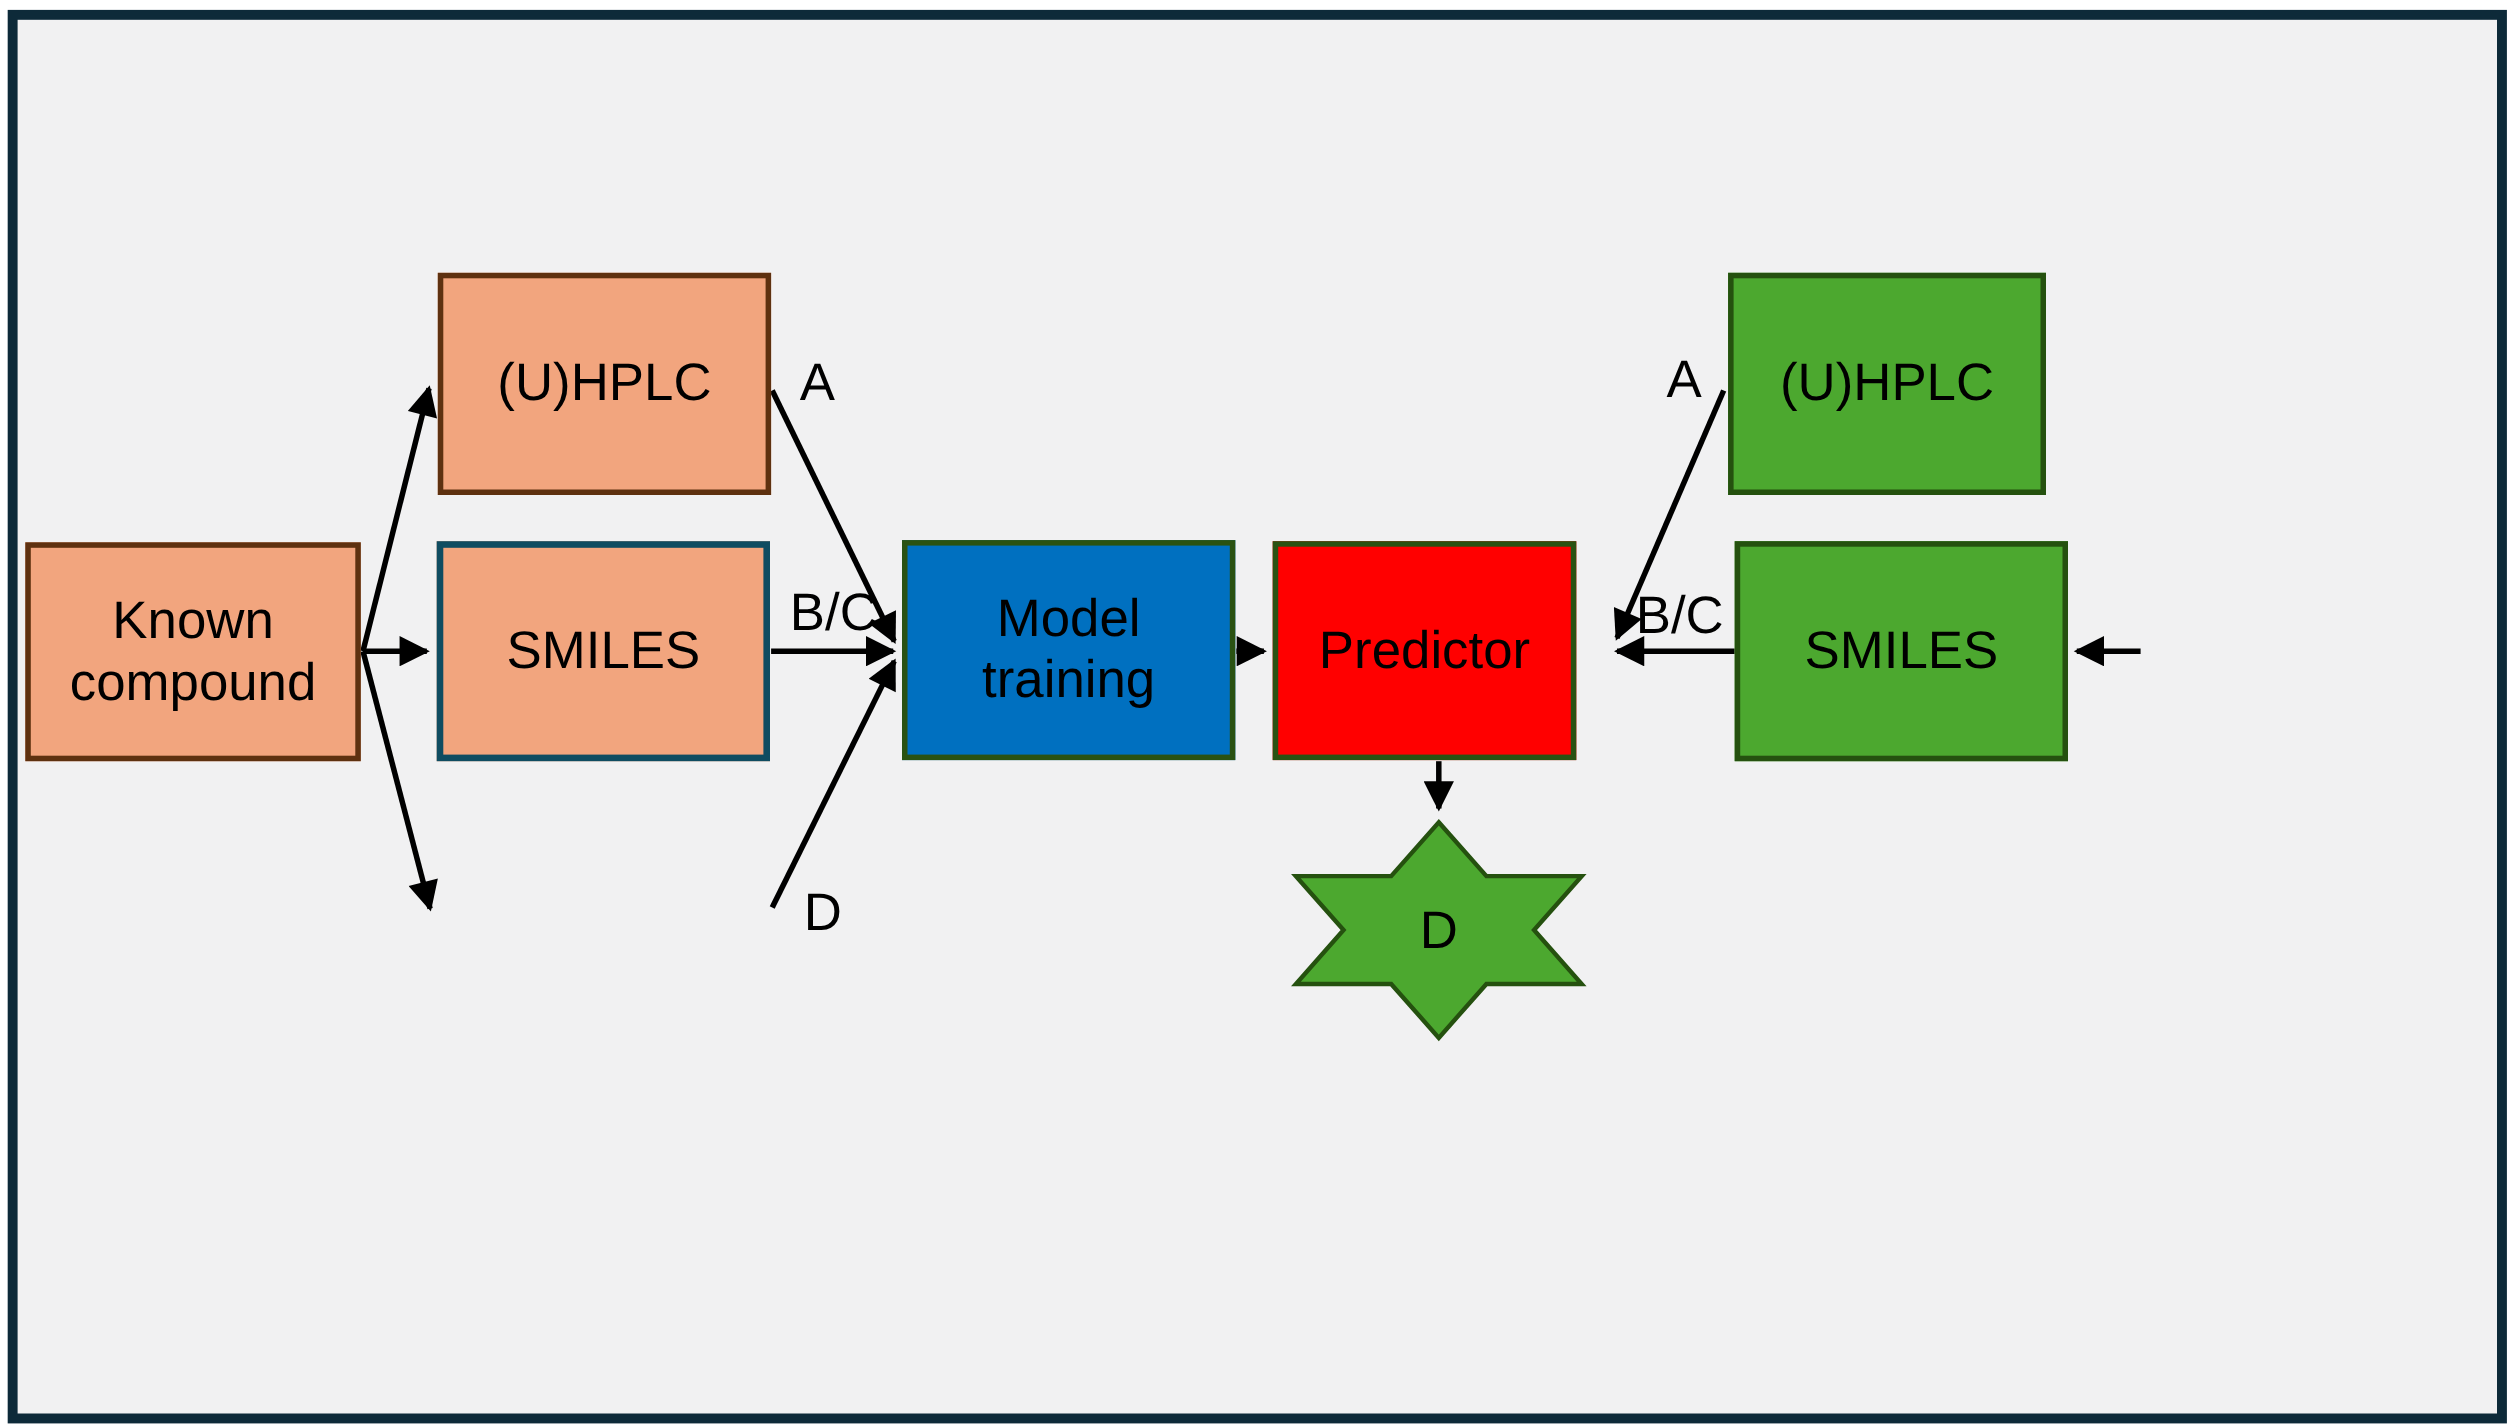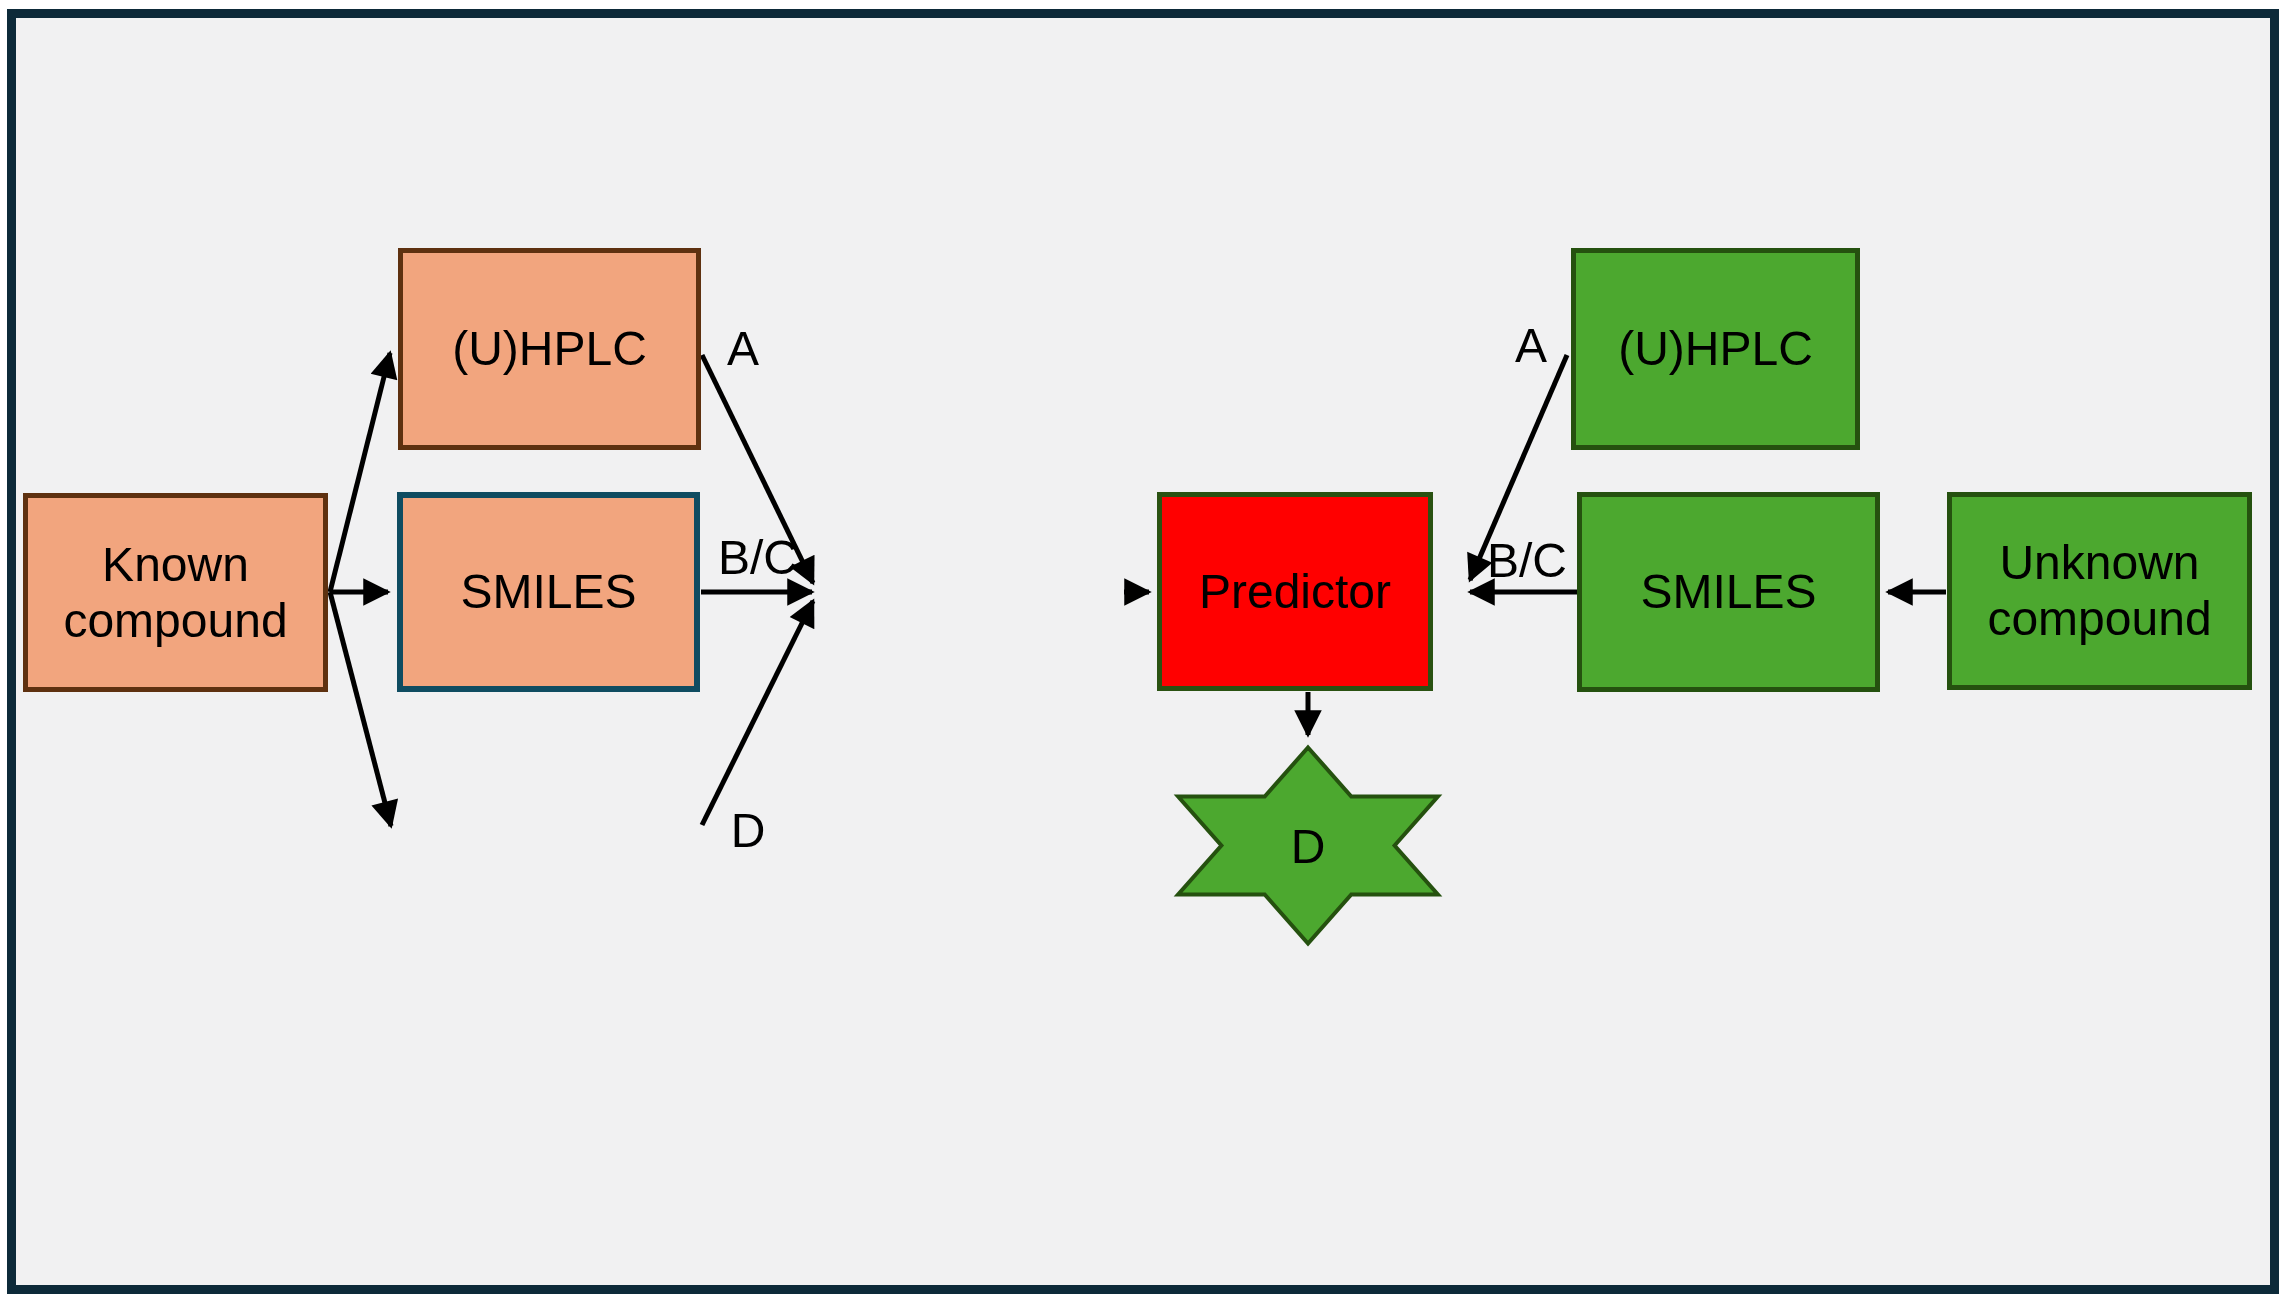--- a/index.html
+++ b/index.html
@@ -113,36 +113,36 @@
 
   <div class="node salmon" style="left:398px; top:248px; width:303px; height:202px;">
     <span>(U)HPLC</span>
   </div>
 
   <div class="node salmon-teal" style="left:397px; top:492px; width:303px; height:200px;">
     <span>SMILES</span>
   </div>
 
 
+  <div class="node blue" style="left:820px; top:491px; width:303px; height:200px;">
+    <span>Model training</span>
+  </div>
 
   <div class="node red" style="left:1157px; top:492px; width:276px; height:199px;">
     <span>Predictor</span>
   </div>
 
   <div class="node green" style="left:1571px; top:248px; width:289px; height:202px;">
     <span>(U)HPLC</span>
   </div>
 
   <div class="node green" style="left:1577px; top:492px; width:303px; height:200px;">
     <span>SMILES</span>
   </div>
 
-  <div class="node green" style="left:1947px; top:492px; width:305px; height:198px;">
-    <span>Unknown compound</span>
-  </div>
 
   <div class="edge-label" style="left:743px; top:348px;">A</div>
   <div class="edge-label" style="left:758px; top:557px;">B/C</div>
   <div class="edge-label" style="left:748px; top:830px;">D</div>
   <div class="edge-label" style="left:1531px; top:345px;">A</div>
   <div class="edge-label" style="left:1527px; top:560px;">B/C</div>
 
   <div class="star-wrap">
     <svg width="310" height="205" viewBox="0 0 310 205" xmlns="http://www.w3.org/2000/svg">
       <polygon points="155,4.5 198.3,53.5 284.9,53.5 241.6,102.5 284.9,151.5 198.3,151.5 155,200.5 111.7,151.5 25.1,151.5 68.4,102.5 25.1,53.5 111.7,53.5" fill="#4ca82f" stroke="#25510f" stroke-width="4"></polygon>

